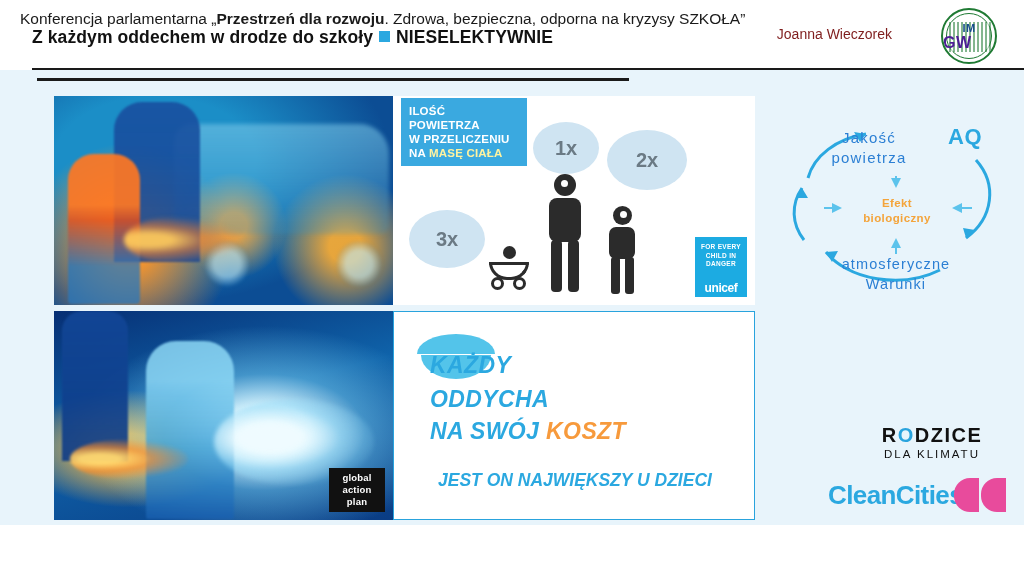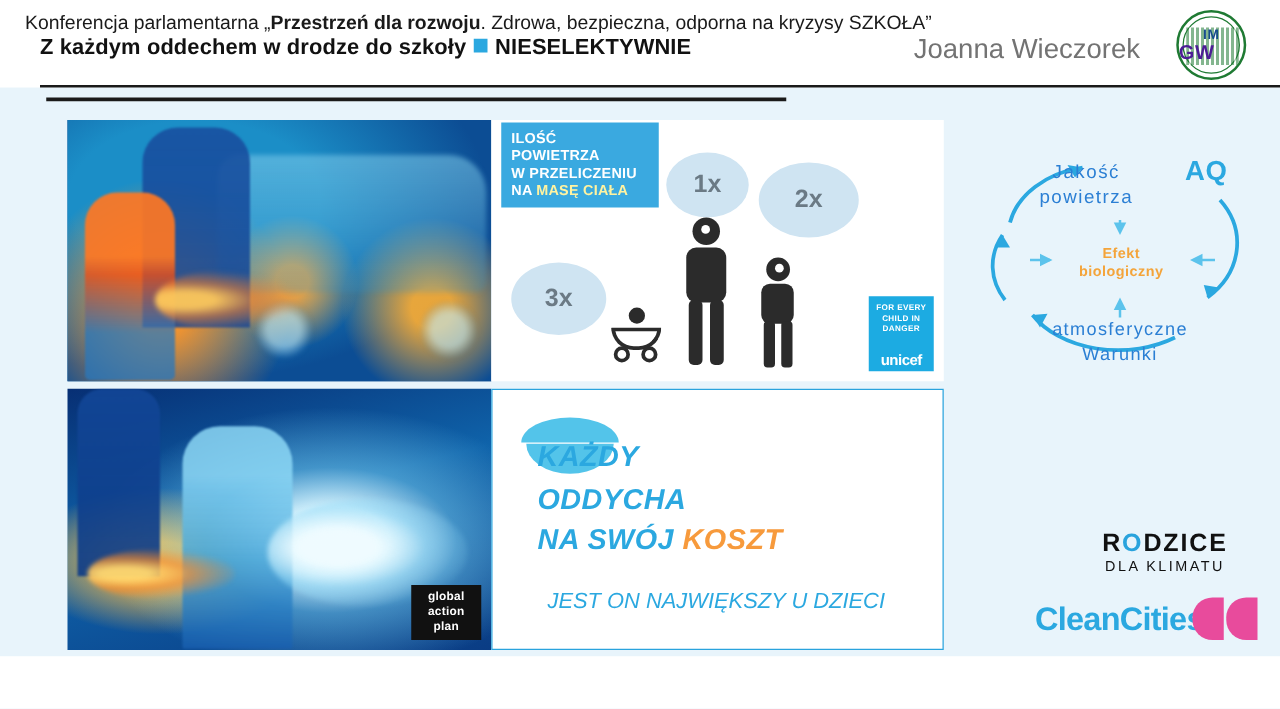--- a/index.html
+++ b/index.html
@@ -42,23 +42,23 @@
     width: 11px; height: 11px;
     background: #2ba8e0;
     margin: 0 6px 0 6px;
     vertical-align: 1px;
   }
   .title .accent {
     color: #111111;
   }
   .author {
     position: absolute;
-    right: 112px; top: 26px;
-    font-size: 22px;
-    color: #737373;
+    right: 132px; top: 26px;
+    font-size: 14px;
+    color: #7f1d1d;
     white-space: nowrap;
   }
   .rule-long {
     position: absolute;
     left: 32px; top: 68px;
     width: 992px; height: 2px;
     background: #1a1a1a;
   }
   .rule-short {
     position: absolute;
@@ -410,21 +410,21 @@
     white-space: nowrap;
   }
   .msg-l1 { top: 40px; left: 36px; }
   .msg-l2 { top: 74px; left: 36px; }
   .msg-l3 { top: 106px; left: 36px; }
   .msg-l3 .orange { color: #f79a3c; }
   .msg-sub {
     position: absolute;
     left: 44px; top: 158px;
     font-size: 17.5px;
-    font-weight: normal;
+    font-weight: bold;
     font-style: italic;
     color: #2ba8e0;
     white-space: nowrap;
   }
 
   
   .cycle {
     position: absolute;
     left: 780px; top: 112px;
     width: 230px; height: 200px;

